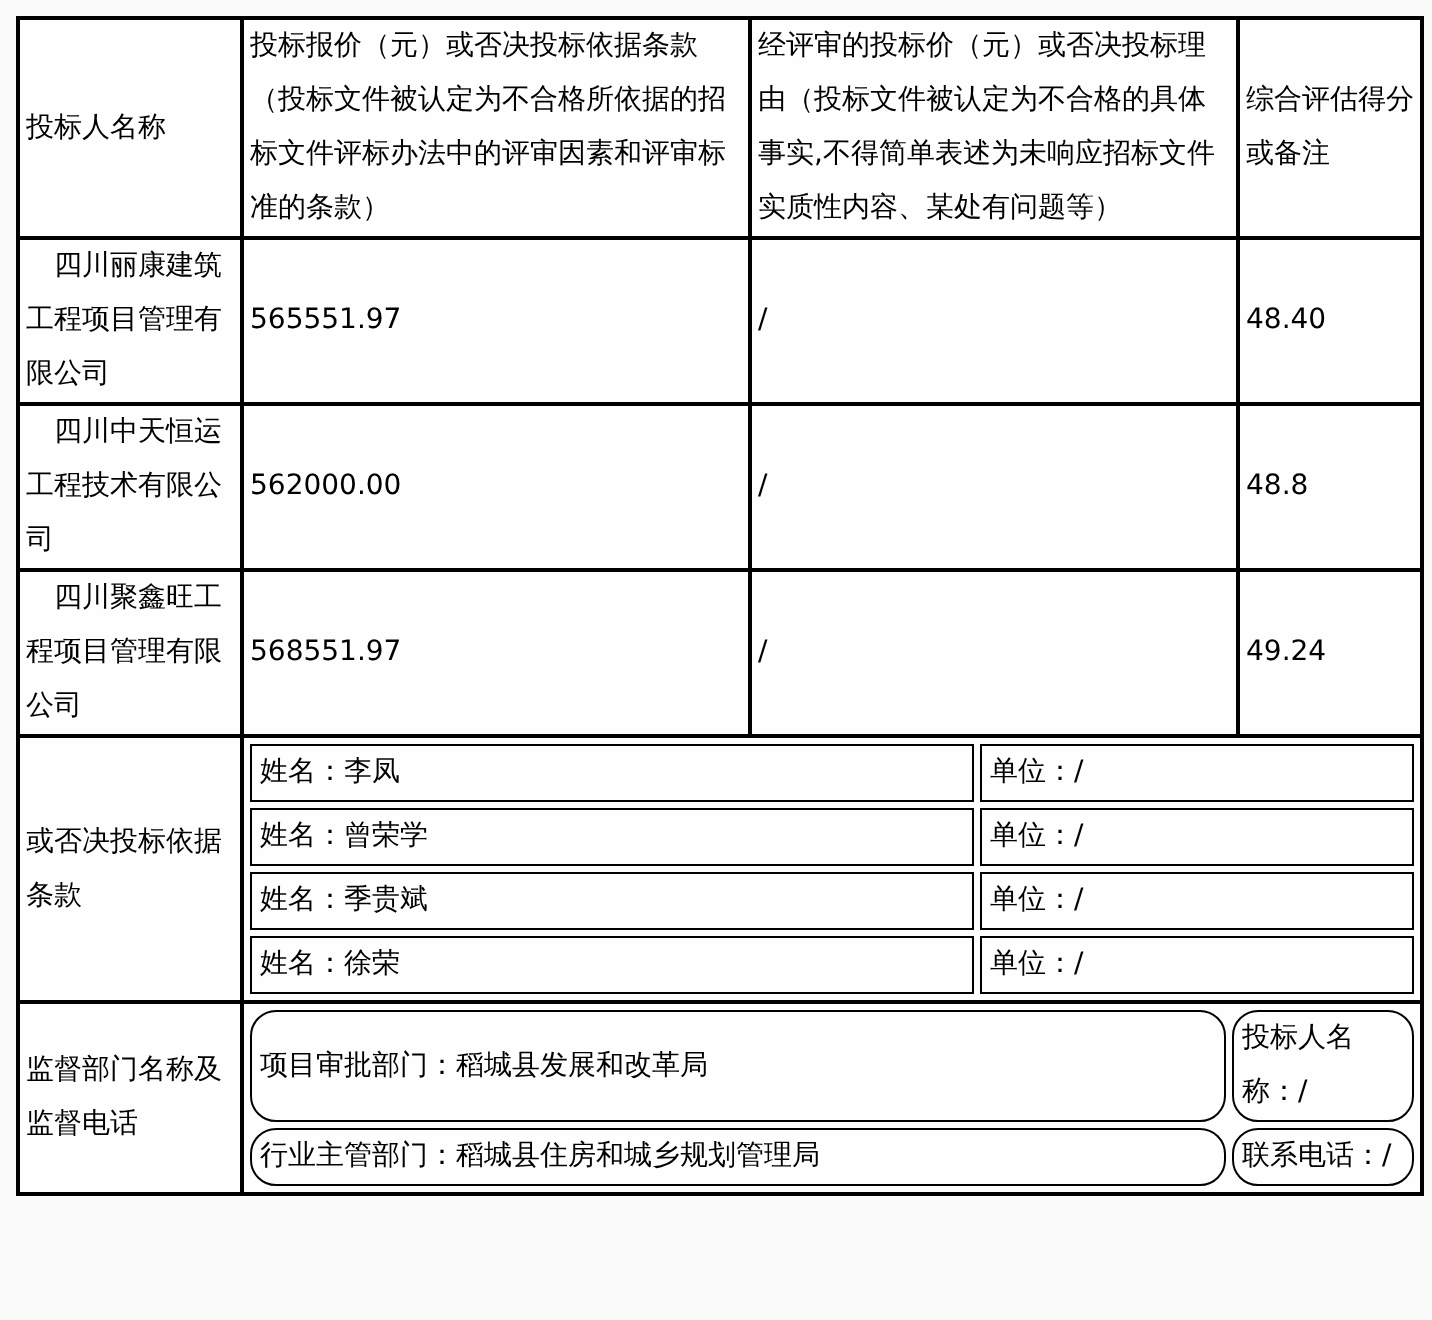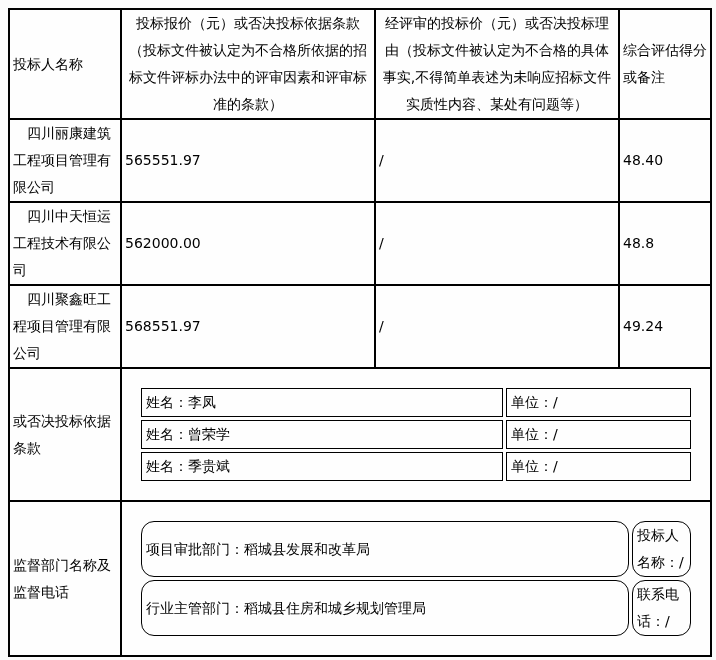--- a/index.html
+++ b/index.html
@@ -31,26 +31,26 @@
     vertical-align: middle;
     overflow: hidden;
     word-break: break-all;
   }
   tr.title-row > td {
     height: 26px;
     line-height: 26px;
     padding-left: 4px;
   }
   tr.header-row > td { height: 103px; }
-  td.v-top { vertical-align: top; padding-top: 2px; text-align: center; }
+  td.v-top { vertical-align: top; padding-top: 2px; }
   td.name-cell { text-indent: 1em; }
   tr.bidder-row-tall > td { height: 79px; }
   tr.bidder-row-short > td { height: 60px; }
   tr.other-row > td { height: 53px; }
-  td.nested-wrap { padding: 16px !important; vertical-align: top; }
+  td.nested-wrap { padding: 0 !important; vertical-align: top; }
   table.nested {
     width: 100%;
     border-collapse: separate;
     border-spacing: 3px;
     table-layout: fixed;
   }
   table.nested td {
     border: 1px solid #000;
     font-size: 14px;
     padding: 0 4px;
@@ -112,20 +112,24 @@
                 <td><span>单位：</span><span>/</span></td>
               </tr>
               <tr>
                 <td><span>姓名：</span><span>曾荣学</span></td>
                 <td><span>单位：</span><span>/</span></td>
               </tr>
               <tr>
                 <td><span>姓名：</span><span>季贵斌</span></td>
                 <td><span>单位：</span><span>/</span></td>
               </tr>
+              <tr>
+                <td><span>姓名：</span><span>徐荣</span></td>
+                <td><span>单位：</span><span>/</span></td>
+              </tr>
             </tbody>
           </table>
         </td>
       </tr>
       <tr>
         <td>监督部门名称及监督电话</td>
         <td colspan="3" class="nested-wrap">
           <table class="nested supervision">
             <colgroup>
                 <col style="width:488px">

